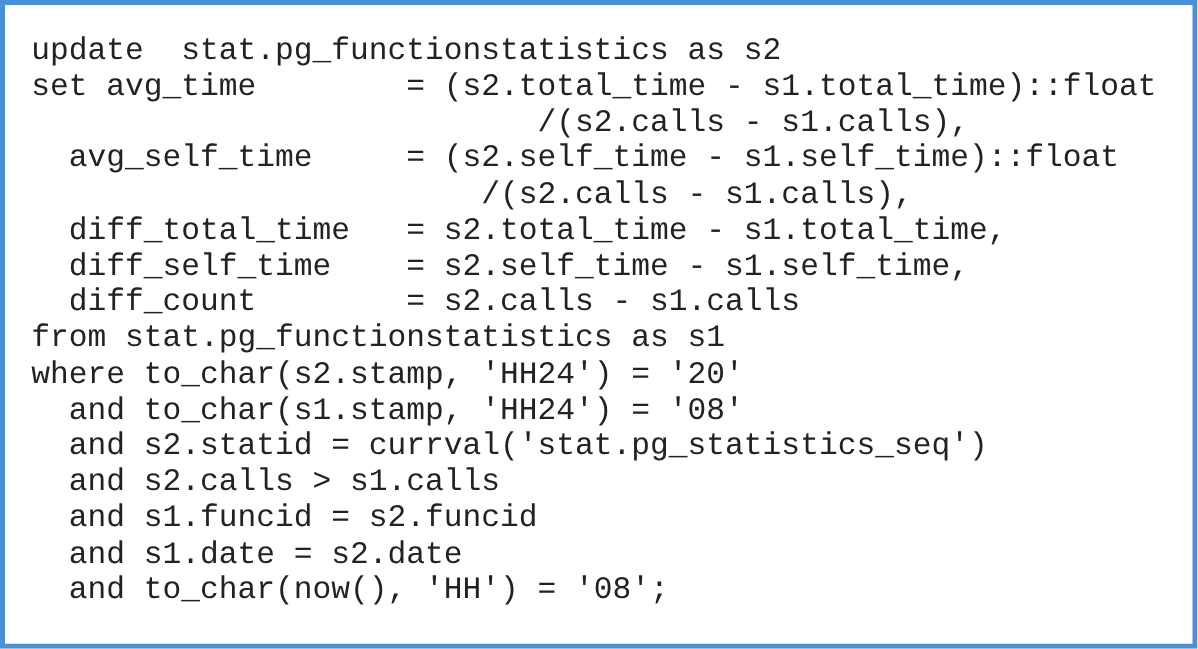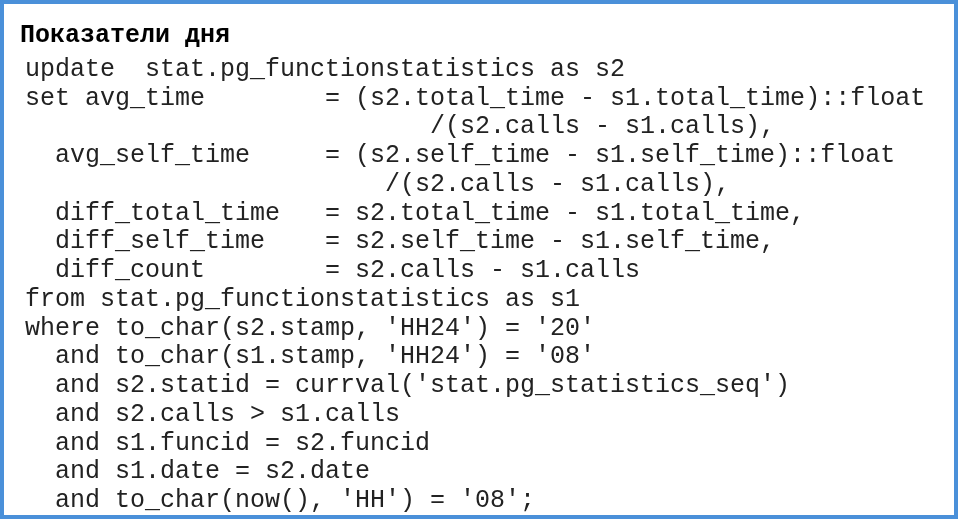--- a/index.html
+++ b/index.html
@@ -31,21 +31,20 @@
     color: #222222;
     margin: 5px;
     line-height: 1.15;
     white-space: pre;
   }
 </style>
 </head>
 <body>
 
 <div class="frame">
-  <div class="title">Показатели дня</div>
   <pre class="code">update  stat.pg_functionstatistics as s2
 set avg_time        = (s2.total_time - s1.total_time)::float
                            /(s2.calls - s1.calls),
   avg_self_time     = (s2.self_time - s1.self_time)::float
                         /(s2.calls - s1.calls),
   diff_total_time   = s2.total_time - s1.total_time,
   diff_self_time    = s2.self_time - s1.self_time,
   diff_count        = s2.calls - s1.calls
 from stat.pg_functionstatistics as s1
 where to_char(s2.stamp, 'HH24') = '20'

